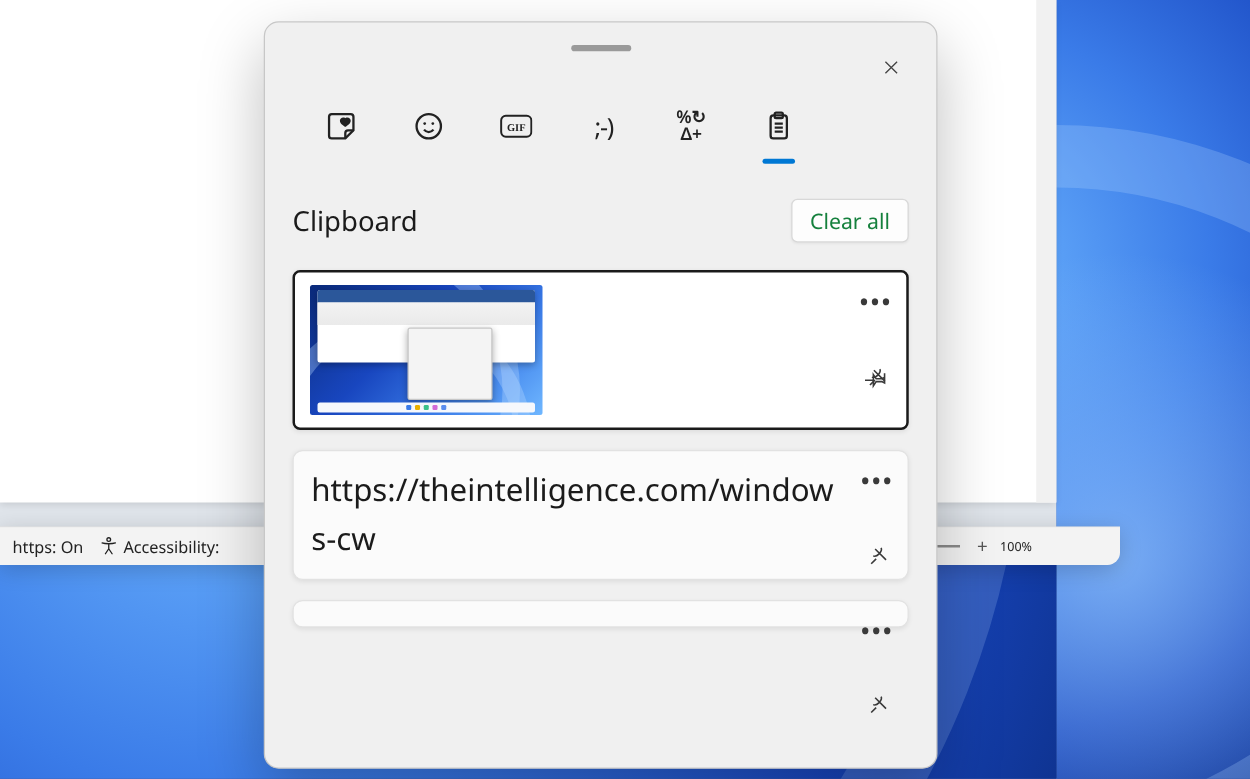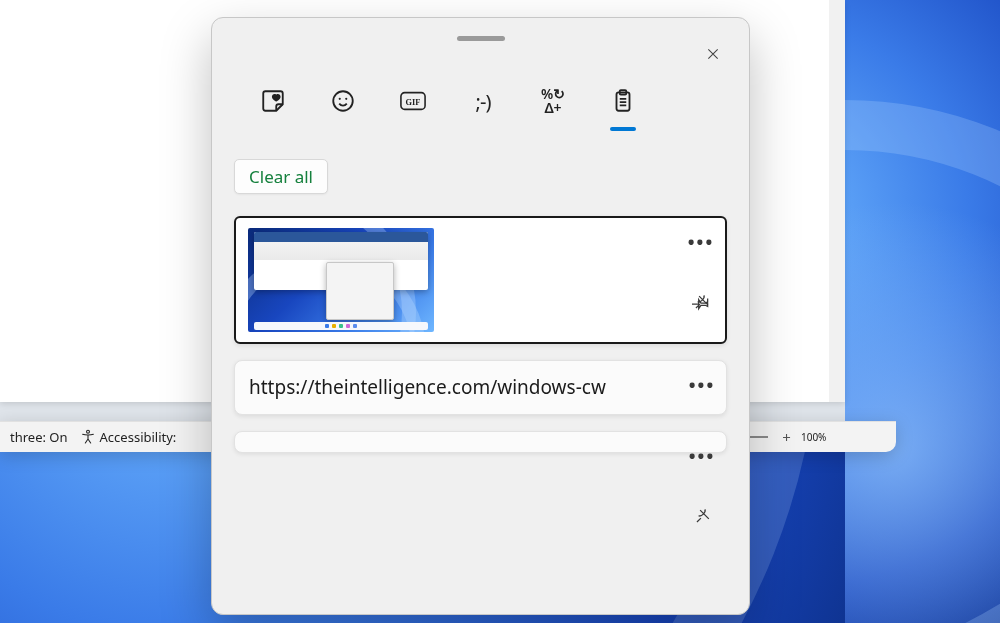--- a/index.html
+++ b/index.html
@@ -57,21 +57,21 @@
   .items{flex:1;overflow:hidden;margin:0 16px;position:relative;}
   .card{background:#fbfbfb;border:1px solid #e2e2e2;border-radius:8px;margin:10px 6px 16px 6px;
     padding:10px 12px;position:relative;box-shadow:0 1.5px 4px rgba(0,0,0,.08);}
   .card.selected{background:#fff;border:2px solid #1a1a1a;border-radius:6px;}
   .card .actions{position:absolute;top:10px;right:10px;display:flex;flex-direction:column;
     align-items:center;gap:32px;}
   .icon-btn{width:28px;height:28px;display:flex;align-items:center;justify-content:center;
     border-radius:4px;}
   .icon-btn svg{width:19px;height:19px;stroke:#3a3a3a;fill:none;stroke-width:1.6;}
   .dots{font-size:18px;letter-spacing:2px;color:#3a3a3a;line-height:10px;font-weight:700;}
-  .card-text{font-size:19px;color:#1b1b1b;line-height:1.55;padding:2px 44px 2px 2px;
+  .card-text{font-size:25px;color:#1b1b1b;line-height:1.55;padding:2px 44px 2px 2px;
     word-break:break-word;}
   
   .thumb{width:186px;height:104px;border-radius:2px;overflow:hidden;position:relative;
     background:linear-gradient(135deg,#0a2a7a 0%,#1846bf 40%,#3a7be8 70%,#6fb7ff 100%);}
   .thumb .tb-swoop{position:absolute;border:14px solid rgba(180,215,255,.35);border-radius:50%;}
   .thumb .ts1{width:220px;height:220px;left:-80px;top:-40px;}
   .thumb .ts2{width:180px;height:180px;left:-30px;top:20px;}
   .thumb .win{position:absolute;background:#fff;border-radius:2px;box-shadow:0 2px 6px rgba(0,0,0,.3);}
   .thumb .win.main{top:4px;left:6px;width:174px;height:58px;}
   .thumb .win.main::before{content:"";position:absolute;top:0;left:0;right:0;height:10px;
@@ -100,21 +100,21 @@
 </div>
 
 <div class="doc-area">
   <div class="doc-page">
     <div class="doc-scroll"></div>
   </div>
 </div>
 
 <div class="statusbar">
   <div class="seg">
-    <span>three: On</span>
+    <span>https: On</span>
   </div>
   <div class="seg">
     <svg class="a11y-icon" viewBox="0 0 24 24">
       <circle cx="12" cy="4" r="2.2" fill="none" stroke="#222" stroke-width="1.6"></circle>
       <path d="M4 8c3 1 5 1 8 1s5 0 8-1M12 9v6m0 0l-4 6m4-6l4 6" fill="none" stroke="#222" stroke-width="1.6" stroke-linecap="round"></path>
     </svg>
     <span>Accessibility:</span>
   </div>
   <div class="spacer"></div>
   <div class="seg">
@@ -164,20 +164,21 @@
     <div class="tab active">
       <svg viewBox="0 0 24 24">
         <rect x="6" y="4" width="12" height="17" rx="2"></rect>
           <rect x="9" y="2" width="6" height="4" rx="1"></rect>
         <path d="M9 10h6M9 13h6M9 16h6"></path>
       </svg>
     </div>
   </div>
 
   <div class="section-head">
+    <div class="section-title">Clipboard</div>
     <div class="clear-btn">Clear all</div>
   </div>
 
   <div class="items">
 
     <div class="card selected">
       <div class="thumb" title="Screenshot of Windows 11 desktop with Word window and emoji/clipboard panel open">
         <div class="tb-swoop ts1"></div>
           <div class="tb-swoop ts2"></div>
         <div class="win main"></div>

